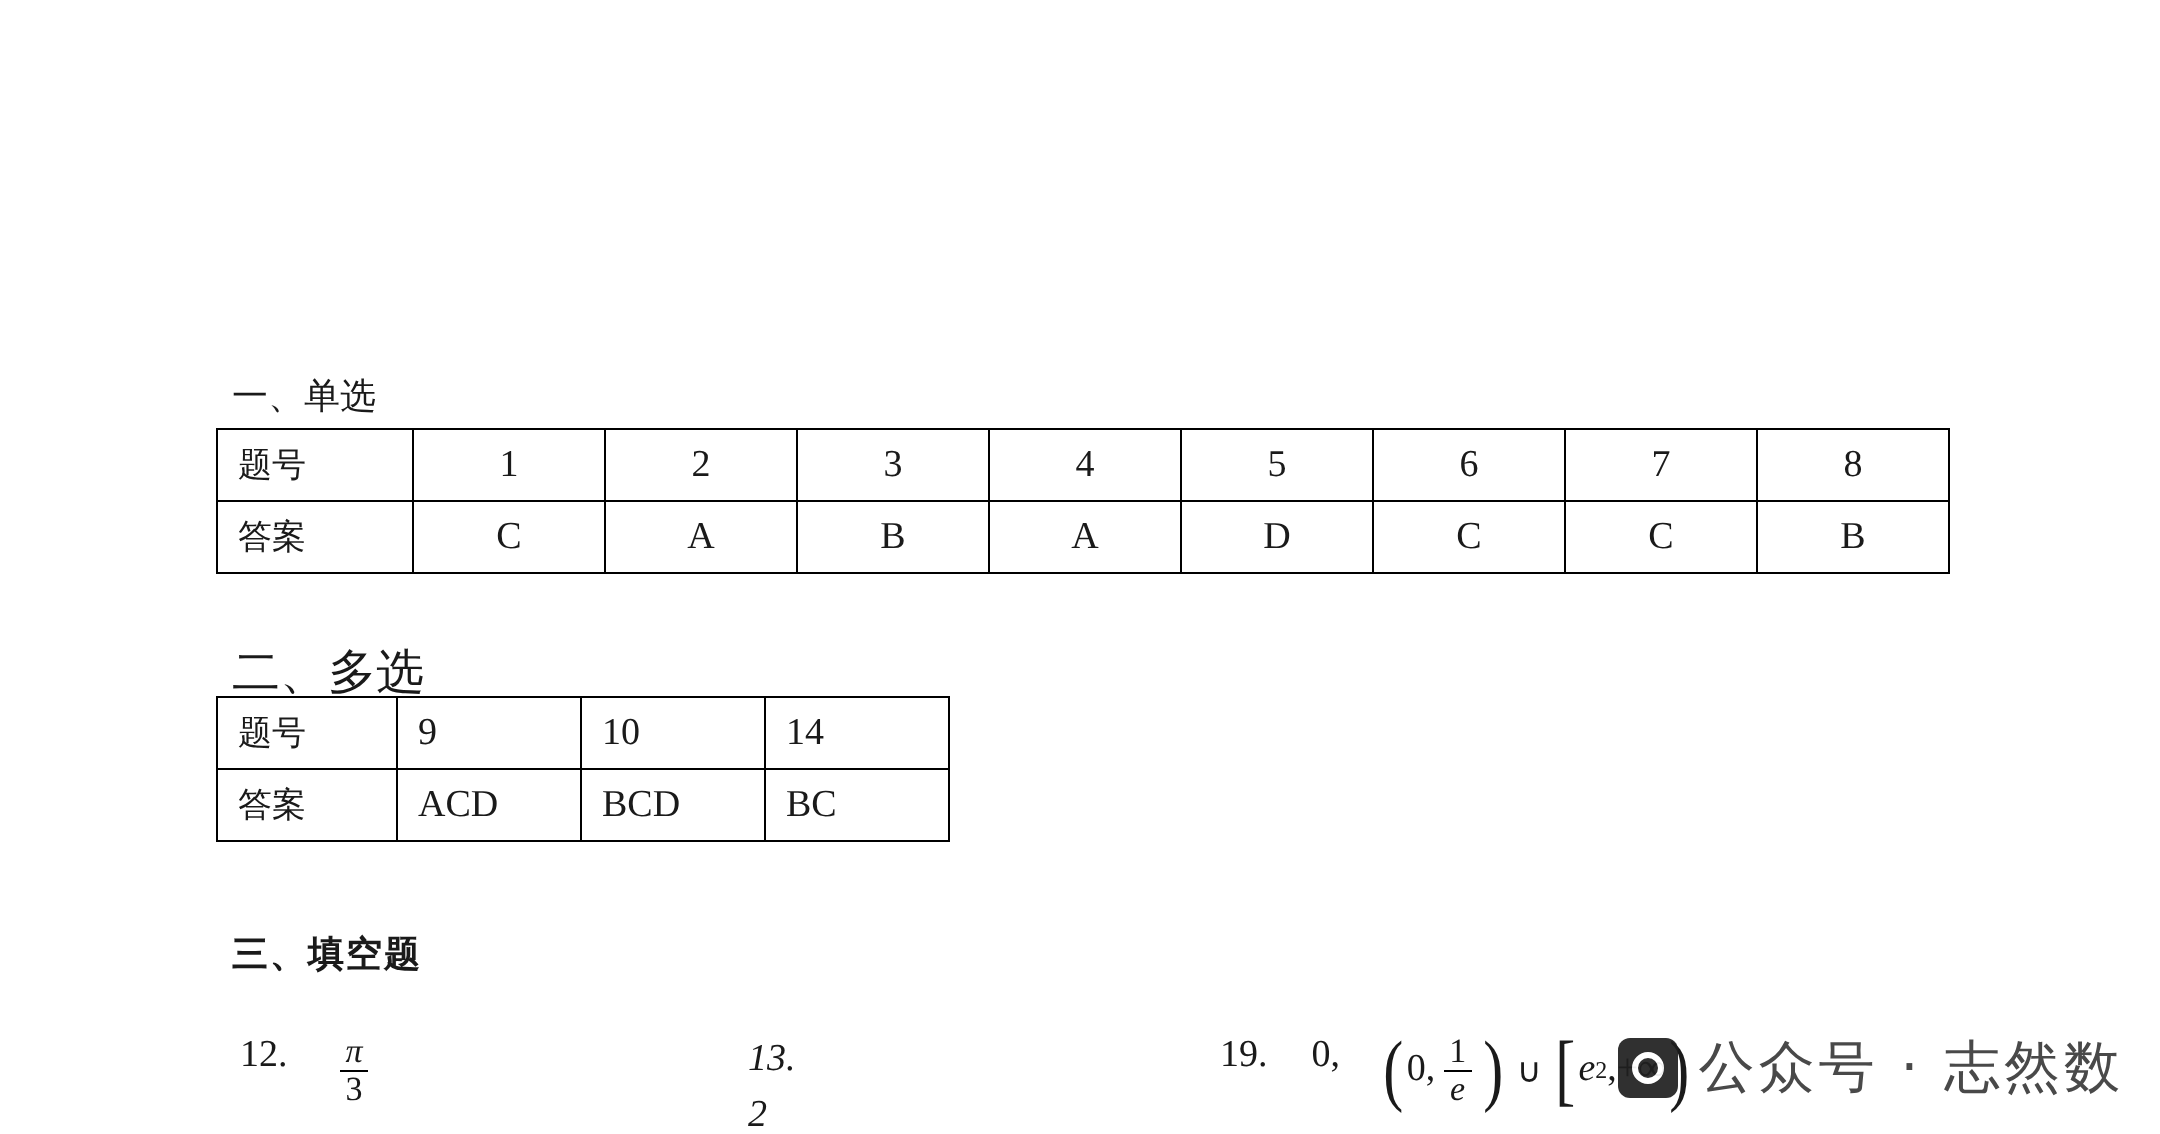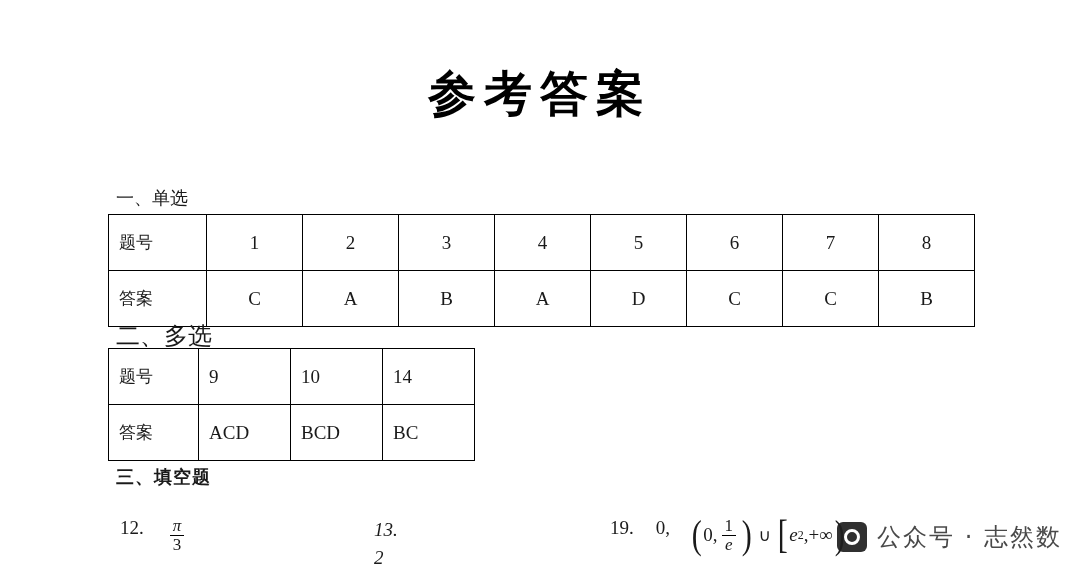--- a/index.html
+++ b/index.html
@@ -59,21 +59,21 @@
     position: absolute;
     background: #fff;
   }
   table.ans td {
     border: 1px solid #000;
     text-align: center;
     font-family: "Liberation Serif", serif;
     font-size: 19px;
     height: 34px;
     box-sizing: border-box;
-    padding: 16px;
+    padding: 6px;
   }
   #table-single {
     left: 108px;
     top: 214px;
   }
   #table-single td.hdr {
     width: 98px;
     text-align: left;
     padding-left: 10px;
     font-family: "DejaVu Sans", sans-serif;
@@ -149,21 +149,21 @@
   .cup { margin: 0 5px; font-size: 17px; }
   .sup { font-size: 12px; vertical-align: super; }
   .watermark {
     position: absolute;
     right: 18px;
     bottom: 14px;
     display: flex;
     align-items: center;
     gap: 10px;
     font-family: "DejaVu Sans", sans-serif;
-    font-size: 24px;
+    font-size: 28px;
     color: #3a3a3a;
     opacity: 0.92;
     letter-spacing: 2px;
   }
   .wm-logo {
     width: 30px;
     height: 30px;
     border-radius: 6px;
     background: #1f1f1f;
     position: relative;
@@ -178,21 +178,20 @@
     border-radius: 50%;
     border: 3px solid #fff;
     box-sizing: border-box;
   }
 </style>
 </head>
 <body>
 
 <div class="page">
 
-  <h1 class="doc-title">参考答案</h1>
 
   <div class="sec1-head">一、单选</div>
 
   <table class="ans" id="table-single">
     <tbody>
         <tr>
       <td class="hdr">题号</td>
       <td class="cell">1</td>
       <td class="cell">2</td>
       <td class="cell">3</td>

